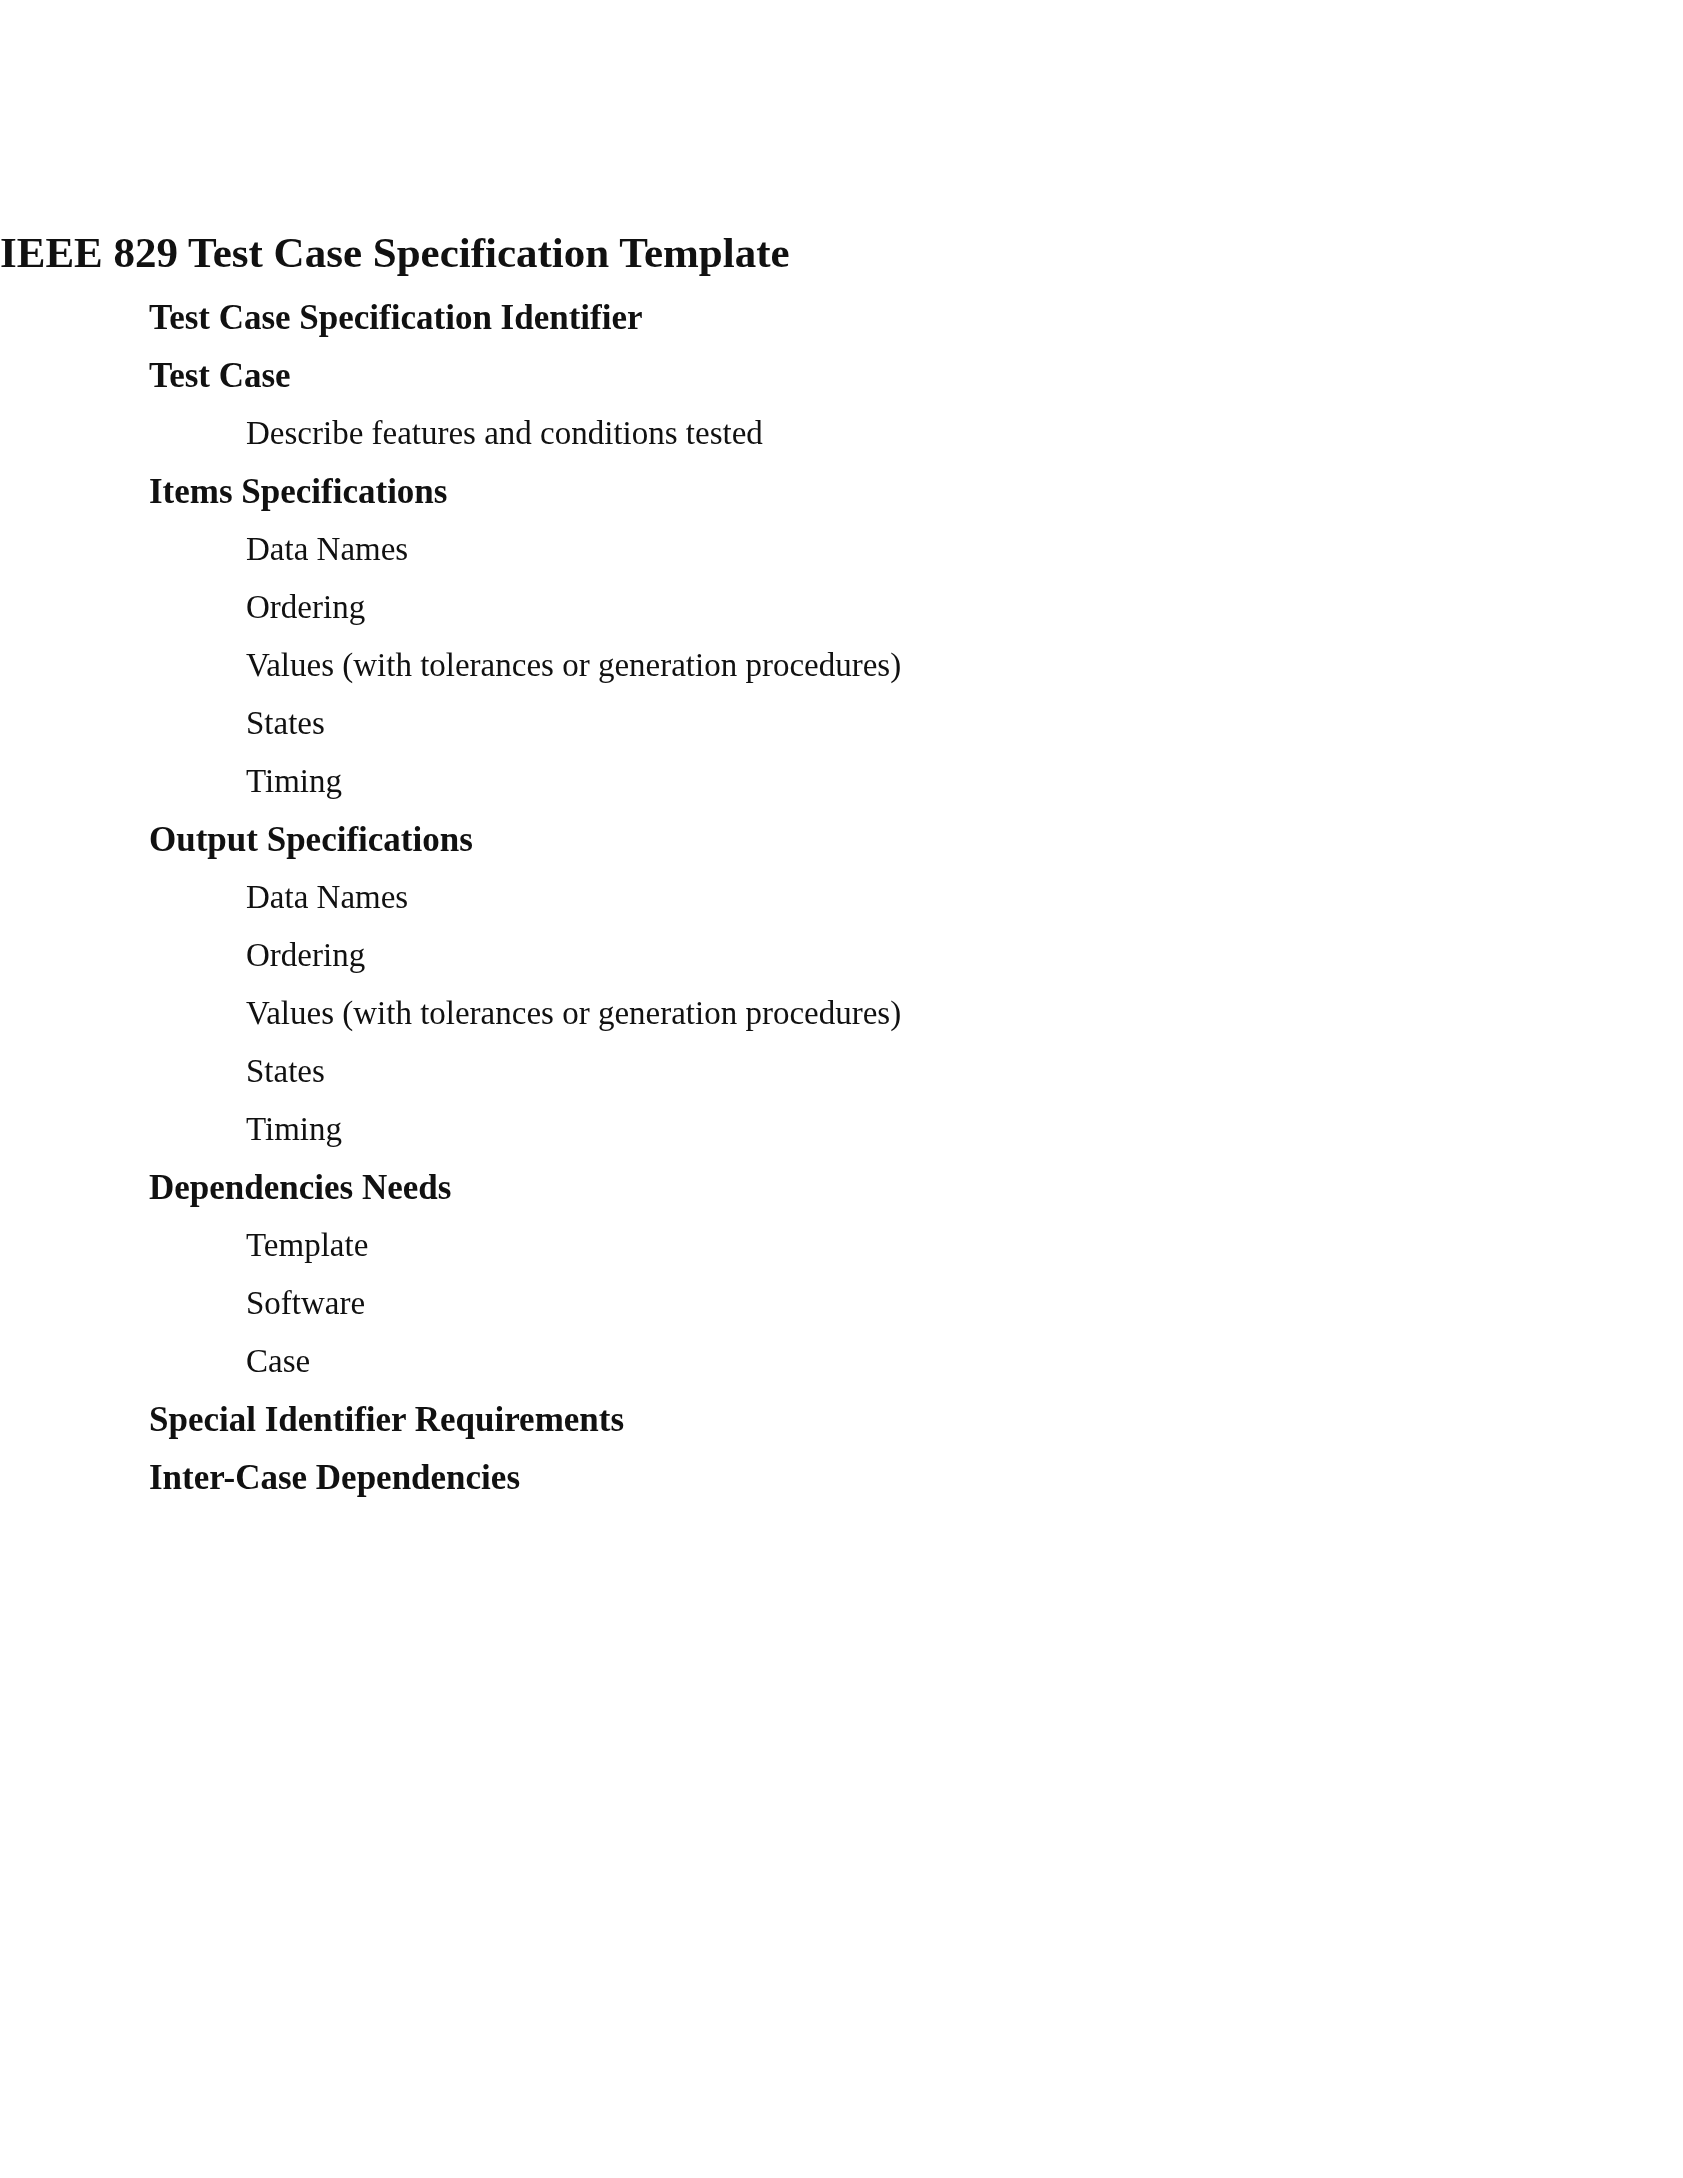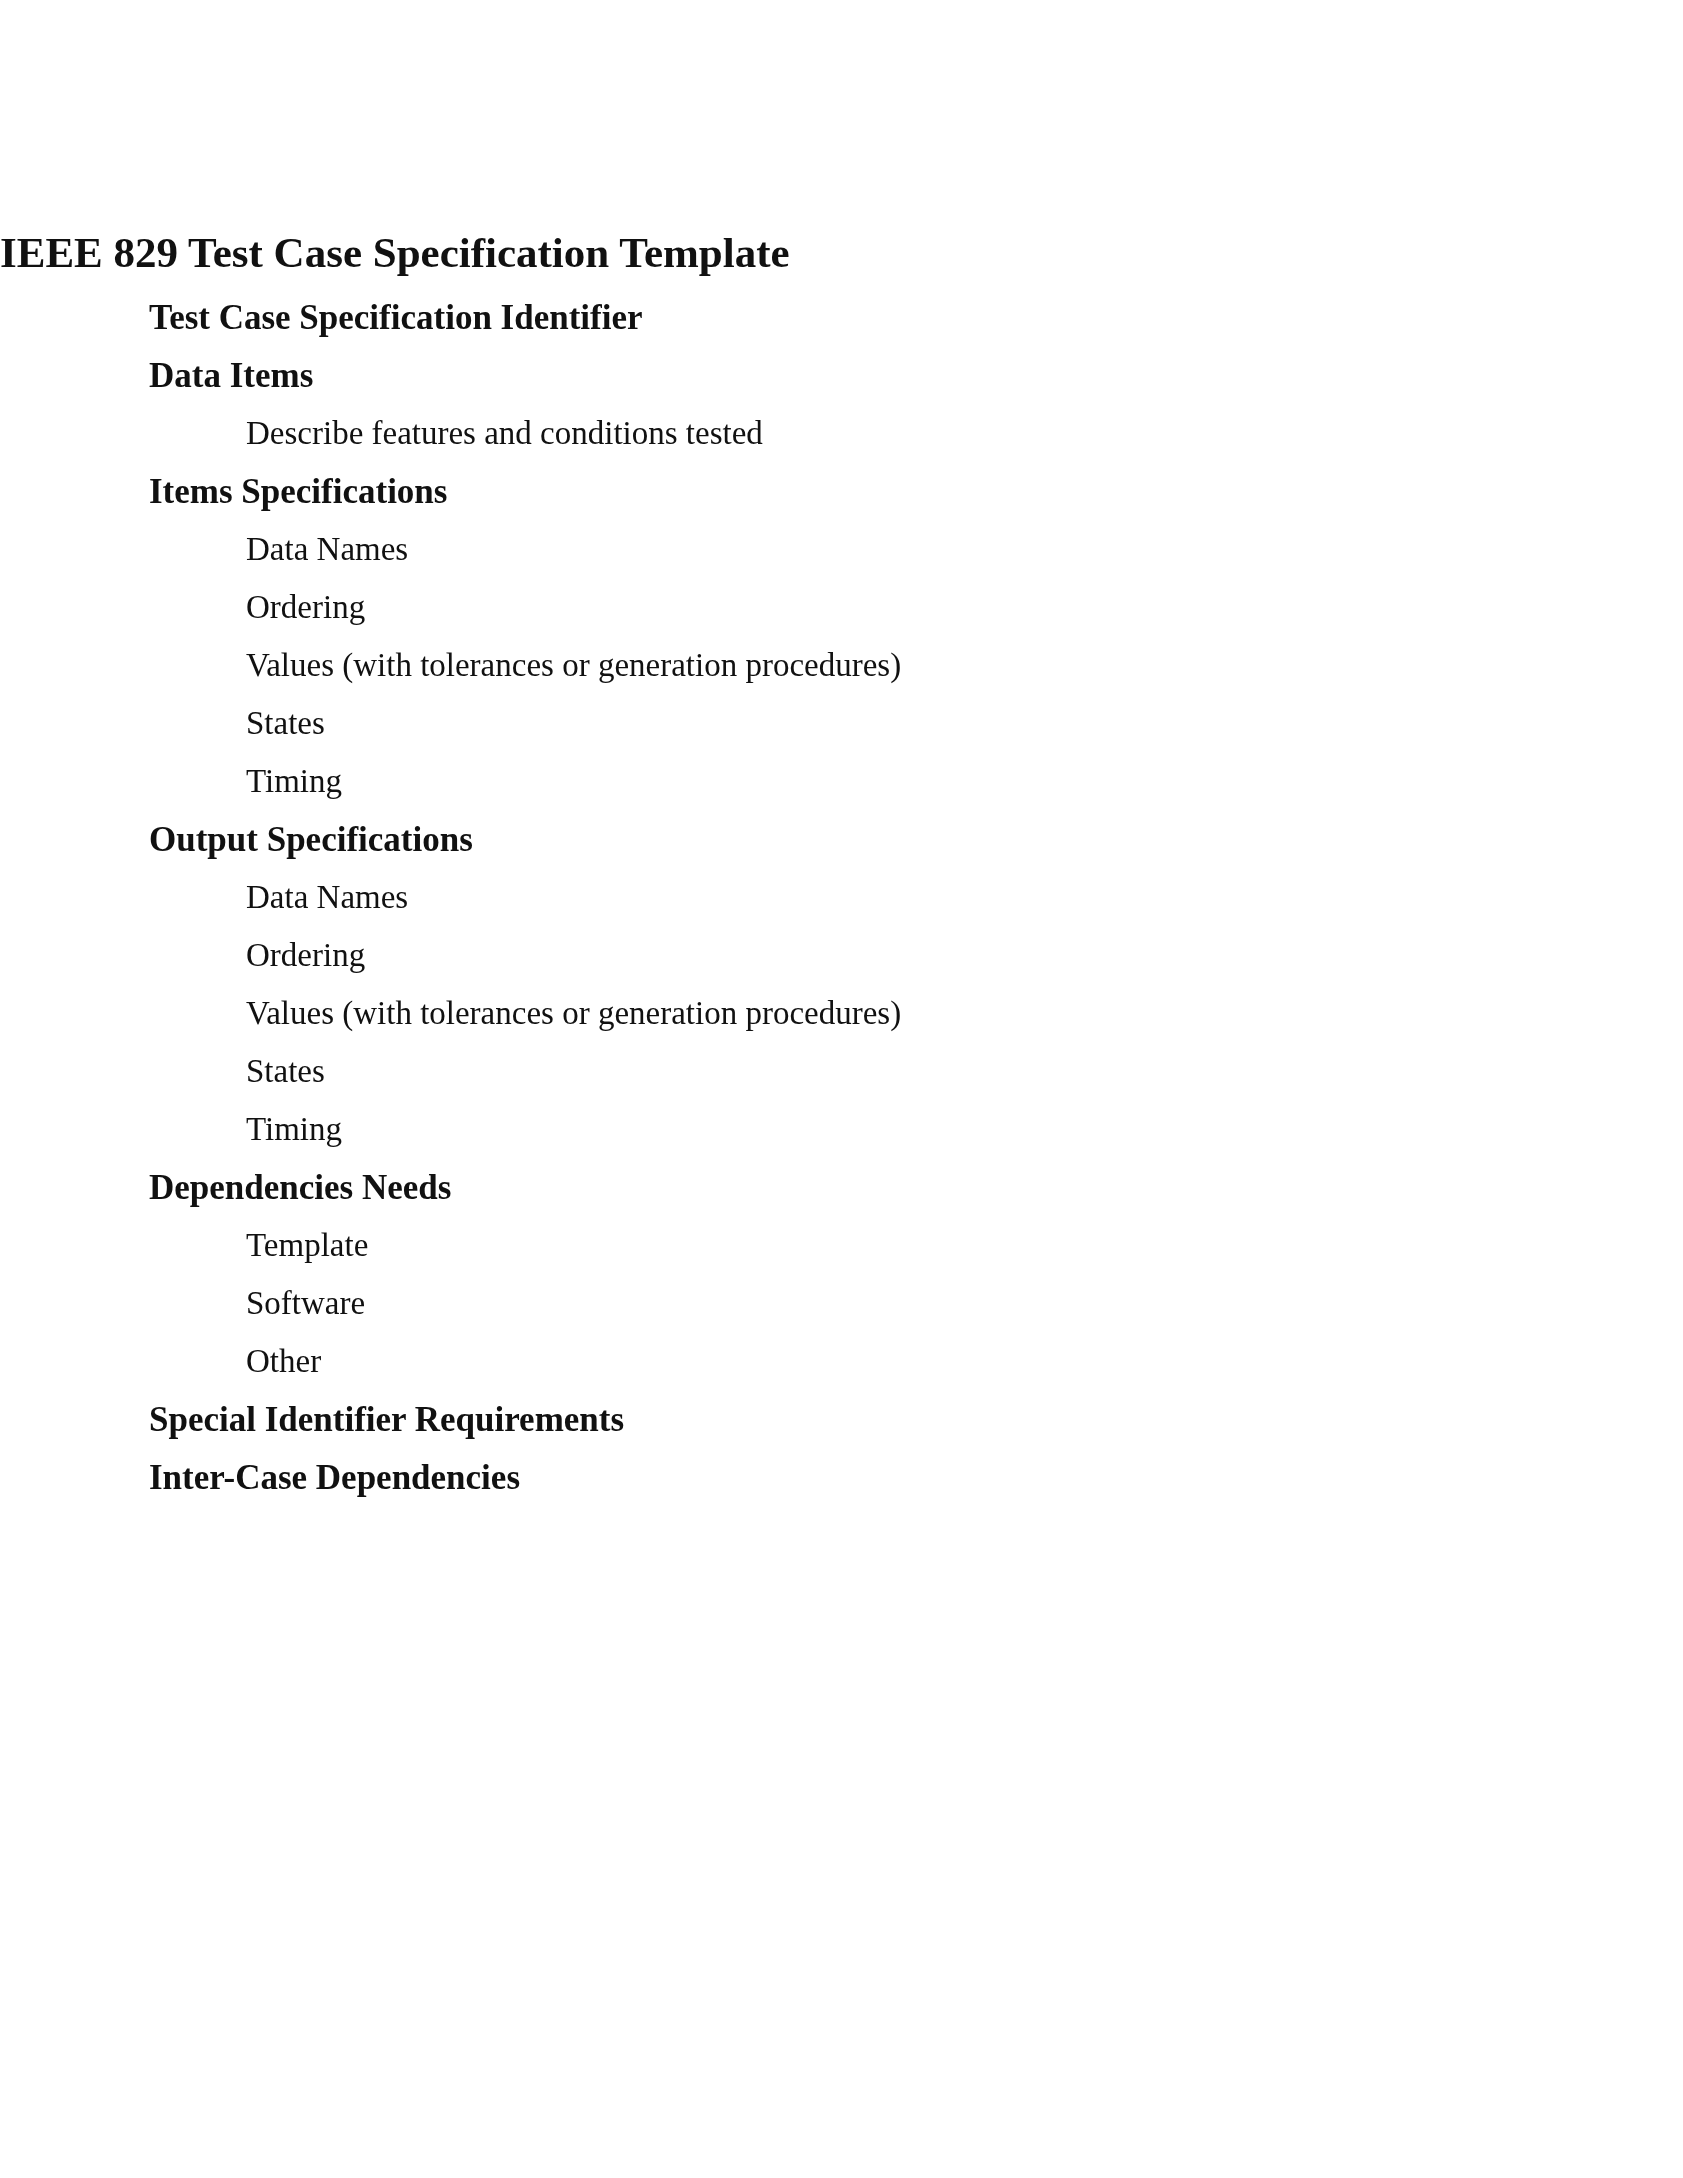--- a/index.html
+++ b/index.html
@@ -14,39 +14,39 @@
   .item { font-size: 33px; padding-left: 97px; }
 </style>
 </head>
 <body>
 
 <div class="page">
   <div class="title">IEEE 829 Test Case Specification Template</div>
   <div class="outline">
     <div class="line heading">Test Case Specification Identifier</div>
 
-    <div class="line heading">Data Items</div>
+    <div class="line heading">Test Case</div>
     <div class="line item">Describe features and conditions tested</div>
 
     <div class="line heading">Items Specifications</div>
     <div class="line item">Data Names</div>
     <div class="line item">Ordering</div>
     <div class="line item">Values (with tolerances or generation procedures)</div>
     <div class="line item">States</div>
     <div class="line item">Timing</div>
 
     <div class="line heading">Output Specifications</div>
     <div class="line item">Data Names</div>
     <div class="line item">Ordering</div>
     <div class="line item">Values (with tolerances or generation procedures)</div>
     <div class="line item">States</div>
     <div class="line item">Timing</div>
 
     <div class="line heading">Dependencies Needs</div>
     <div class="line item">Template</div>
     <div class="line item">Software</div>
-    <div class="line item">Other</div>
+    <div class="line item">Case</div>
 
     <div class="line heading">Special Identifier Requirements</div>
     <div class="line heading">Inter-Case Dependencies</div>
   </div>
 </div>
 
 
 </body></html>

